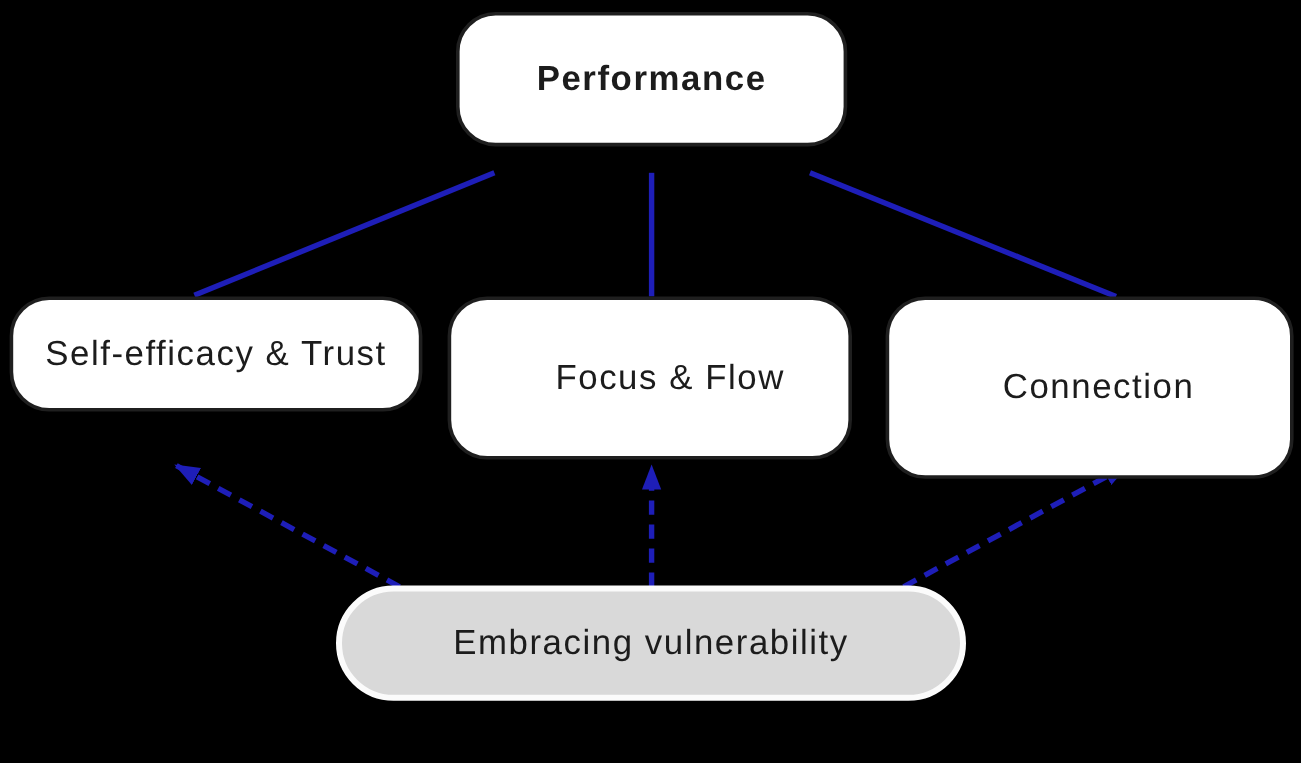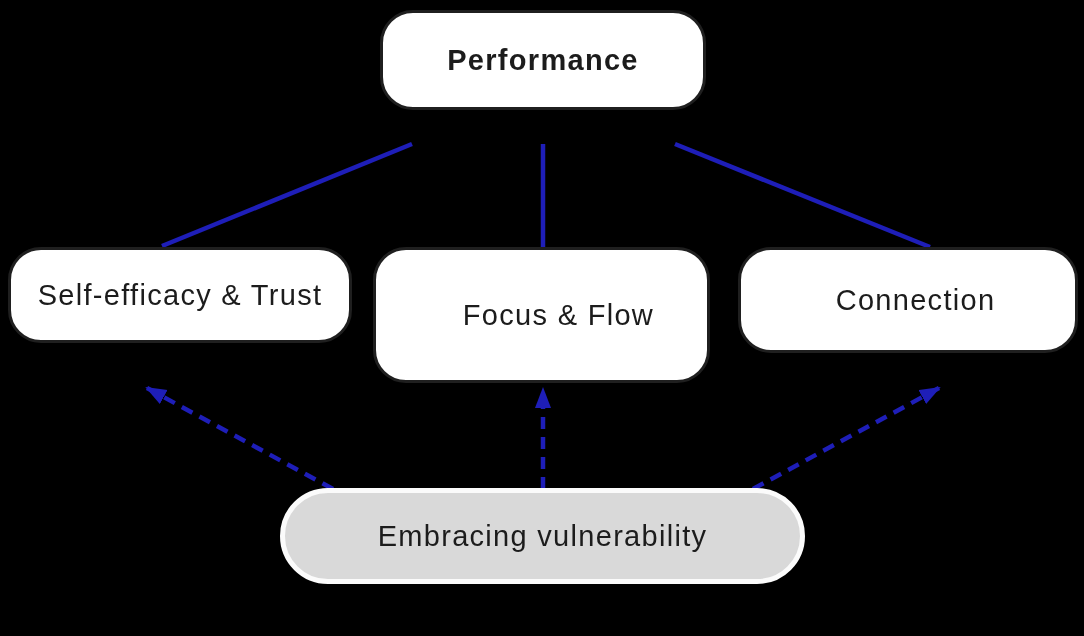--- a/index.html
+++ b/index.html
@@ -32,24 +32,24 @@
     background:var(--node-fill);
     border:3.5px solid var(--node-border);
     border-radius:33px;
     display:flex;align-items:center;justify-content:center;
     font-size:29px;
     letter-spacing:1.3px;
     color:var(--text);
     text-align:center;
     white-space:nowrap;
   }
-  .node-performance{left:380px;top:10px;width:326px;height:100px;font-weight:bold;justify-content:center;}
+  .node-performance{left:380px;top:10px;width:326px;height:112px;font-weight:bold;justify-content:center;}
   .node-self-efficacy{left:8px;top:247px;width:344px;height:96px;}
   .node-focus-flow{left:373px;top:247px;width:337px;height:136px;padding-left:34px;}
-  .node-connection{left:738px;top:247px;width:340px;height:106px;padding-left:15px;}
+  .node-connection{left:738px;top:247px;width:340px;height:152px;padding-left:15px;}
   .node-pill{
     left:280px;top:488px;width:525px;height:96px;
     background:var(--pill-fill);
     border:5px solid var(--pill-border);
     border-radius:70px;
   }
 </style>
 </head>
 <body>
 

